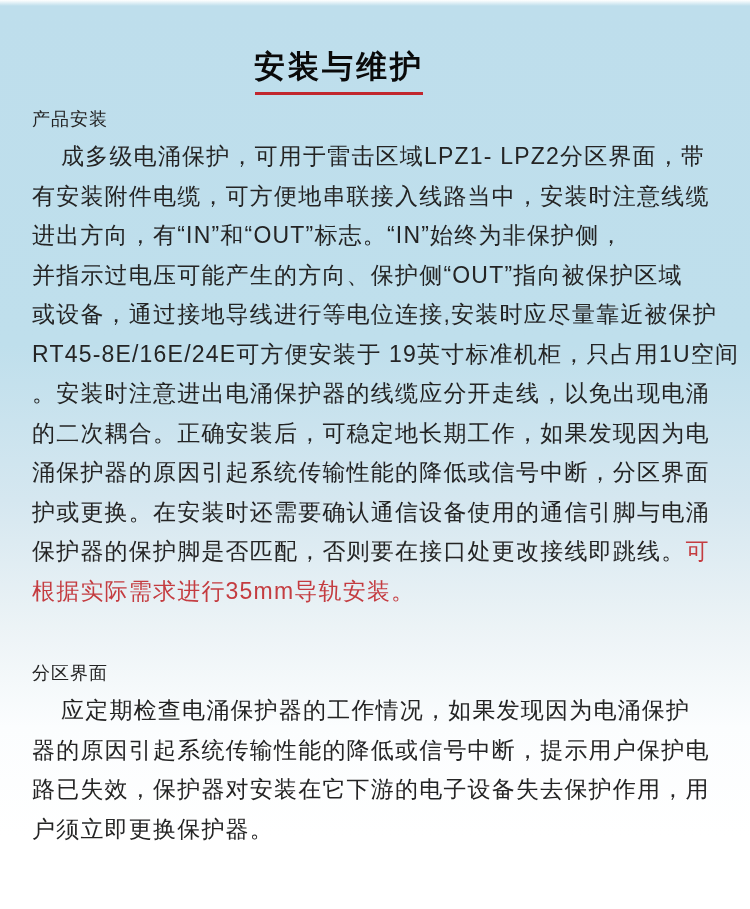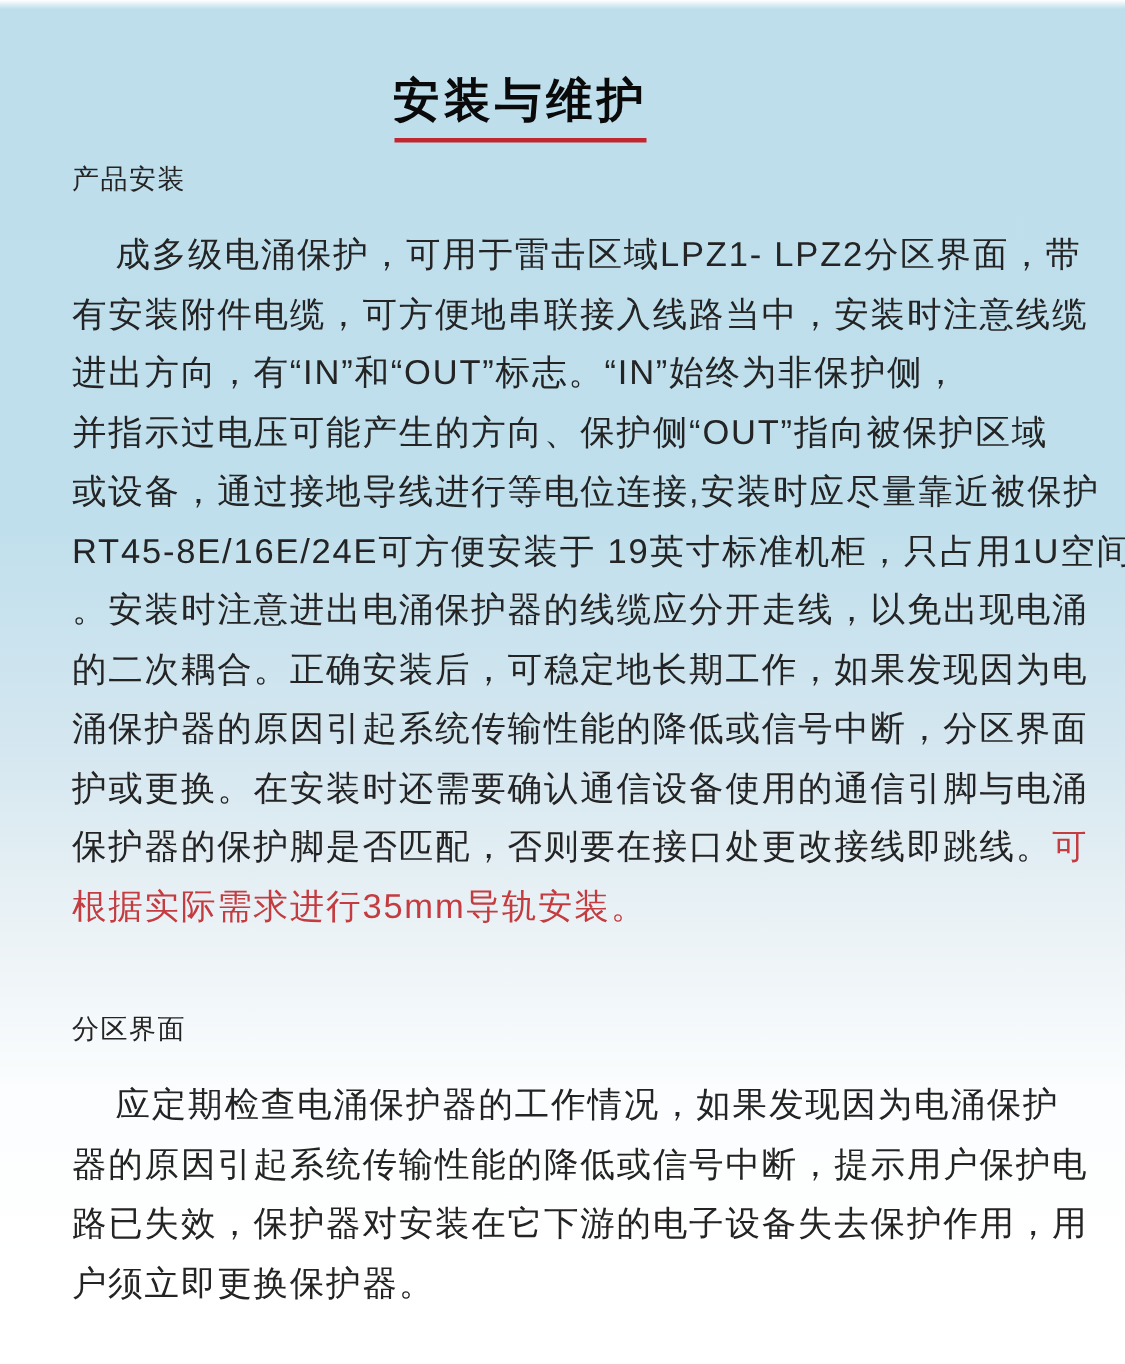--- a/index.html
+++ b/index.html
@@ -18,21 +18,20 @@
       #ecf3f6 69%,
       #fbfdfe 80%,
       #ffffff 92%);
     overflow: hidden;
   }
   .page {
     position: relative;
     width: 678px;
     height: 909px;
     box-sizing: border-box;
-    padding-left: 16px;
   }
   .title {
     margin: 0;
     padding-top: 47px;
     text-align: center;
     font-size: 31px;
     line-height: 40px;
     font-weight: bold;
     letter-spacing: 3px;
     color: #0a0a0a;
@@ -48,21 +47,21 @@
     padding-left: 32px;
     font-size: 18px;
     line-height: 28px;
     font-weight: normal;
     letter-spacing: 1px;
     color: #242424;
   }
   .heading-install { margin-top: 10px; }
   .heading-maintain { margin-top: 48px; }
   .text-block {
-    margin-top: 17px;
+    margin-top: 4px;
     padding: 0 28px 0 32px;
   }
   .line {
     height: 39.5px;
     line-height: 39.5px;
     font-size: 23px;
     letter-spacing: 1.2px;
     color: #242424;
     white-space: nowrap;
   }

